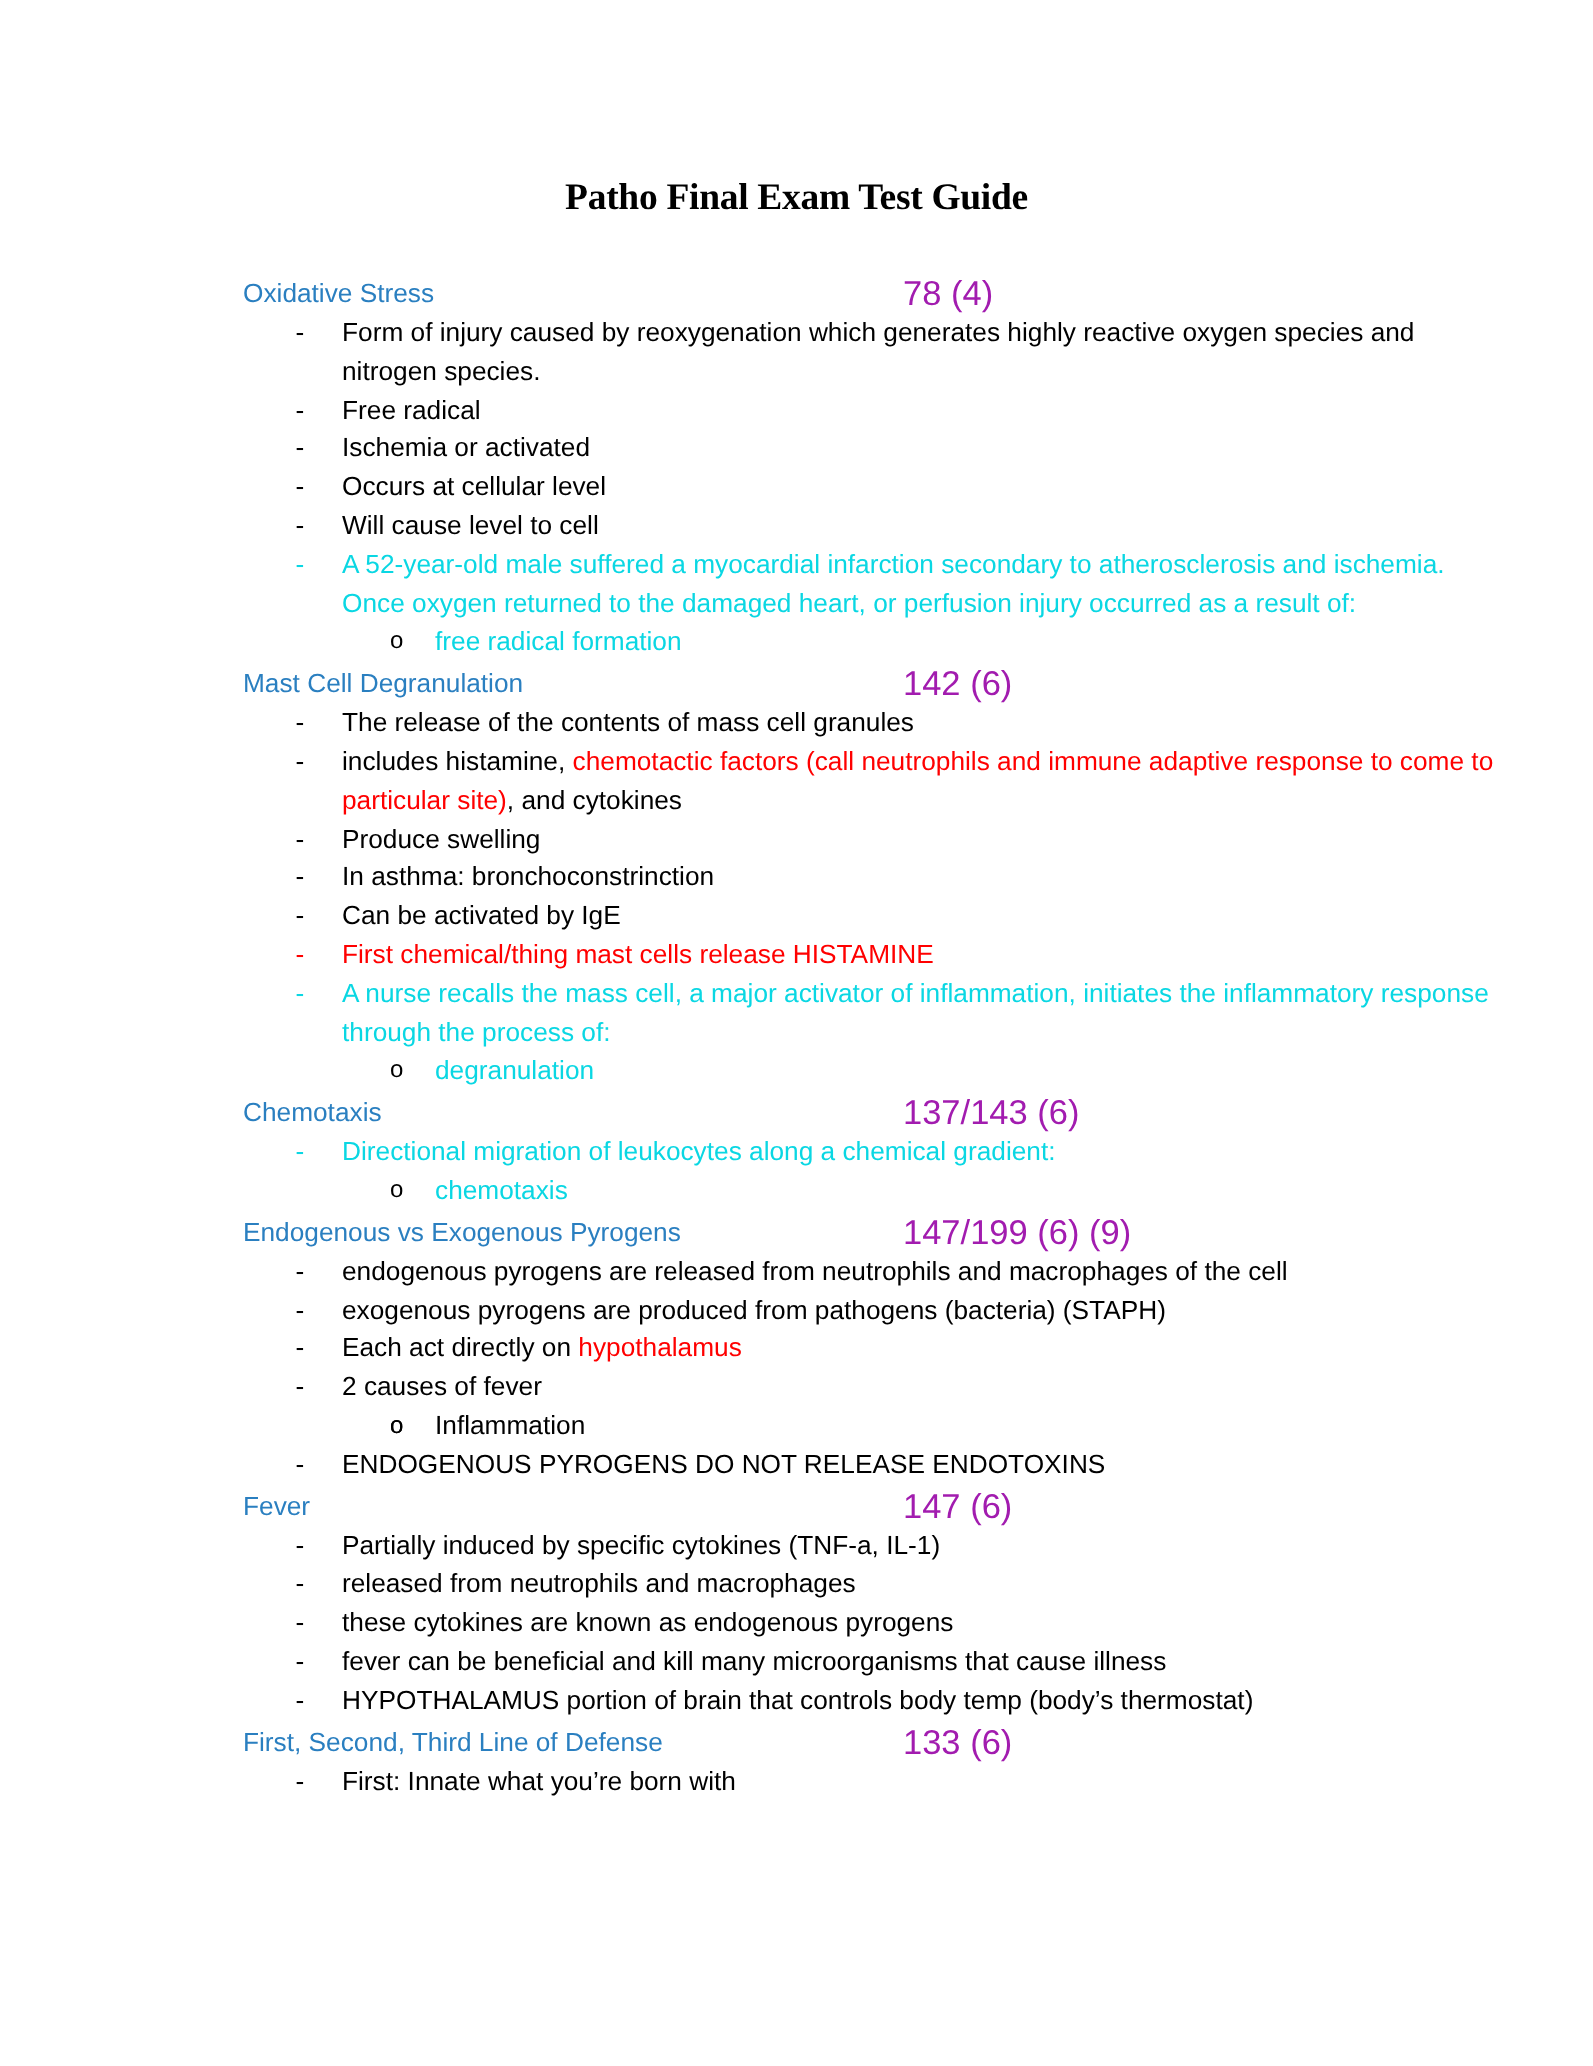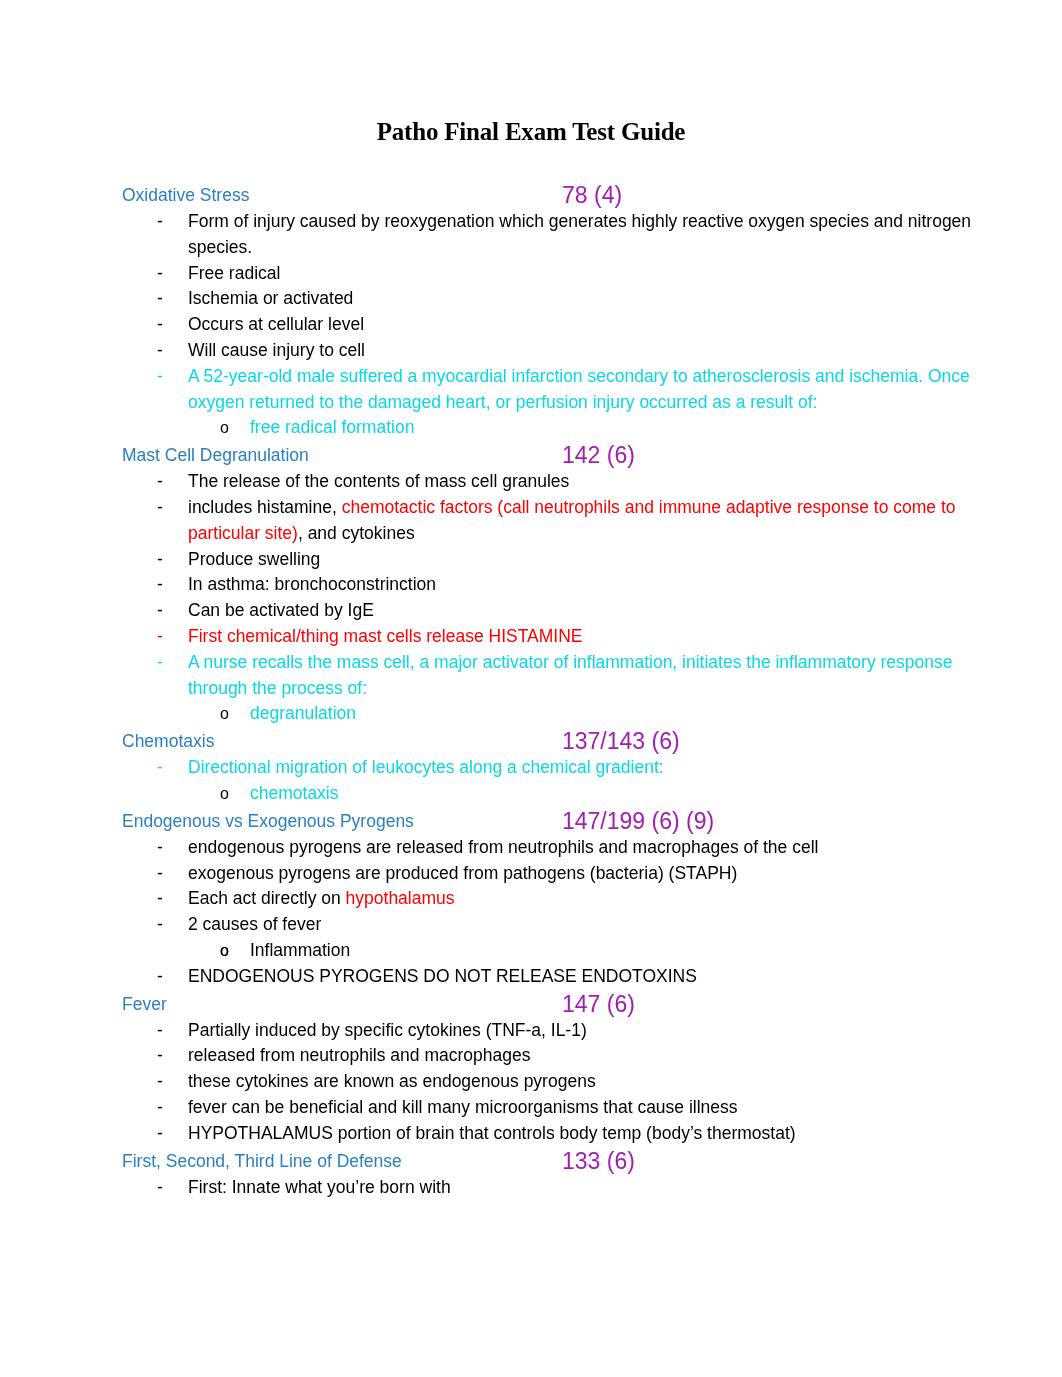--- a/index.html
+++ b/index.html
@@ -30,20 +30,21 @@
     color: #000000;
     margin: 0;
     padding-top: 118px;
     letter-spacing: -0.2px;
     font-family: Liberation Serif, serif;
   }
   .content {
     margin-top: 35px;
     padding-left: 122px;
     padding-right: 60px;
+    margin-left: 40px;
   }
 
   
   .heading-row {
     position: relative;
     font-size: 17.5px;
     line-height: 28px;
     color: #2a7fc0;
     white-space: nowrap;
   }
@@ -125,21 +126,21 @@
       <div class="bullet">
         <span class="marker c-black">-</span>
         <span class="btext"><span class="seg c-black">Ischemia or activated</span></span>
       </div>
       <div class="bullet">
         <span class="marker c-black">-</span>
         <span class="btext"><span class="seg c-black">Occurs at cellular level</span></span>
       </div>
       <div class="bullet">
         <span class="marker c-black">-</span>
-        <span class="btext"><span class="seg c-black">Will cause injury to cell</span></span>
+        <span class="btext"><span class="seg c-black">Will cause level to cell</span></span>
       </div>
       <div class="bullet">
         <span class="marker c-cyan">-</span>
         <span class="btext"><span class="seg c-cyan">A 52-year-old male suffered a myocardial infarction secondary to atherosclerosis and ischemia. Once oxygen returned to the damaged heart, or perfusion injury occurred as a result of:</span></span>
       </div>
       <div class="subbullet">
         <span class="marker c-black">o</span>
         <span class="btext"><span class="seg c-cyan">free radical formation</span></span>
       </div>
       <div class="heading-row"><span class="heading-title c-blue">Mast Cell Degranulation</span><span class="heading-ref">142 (6)</span></div>

